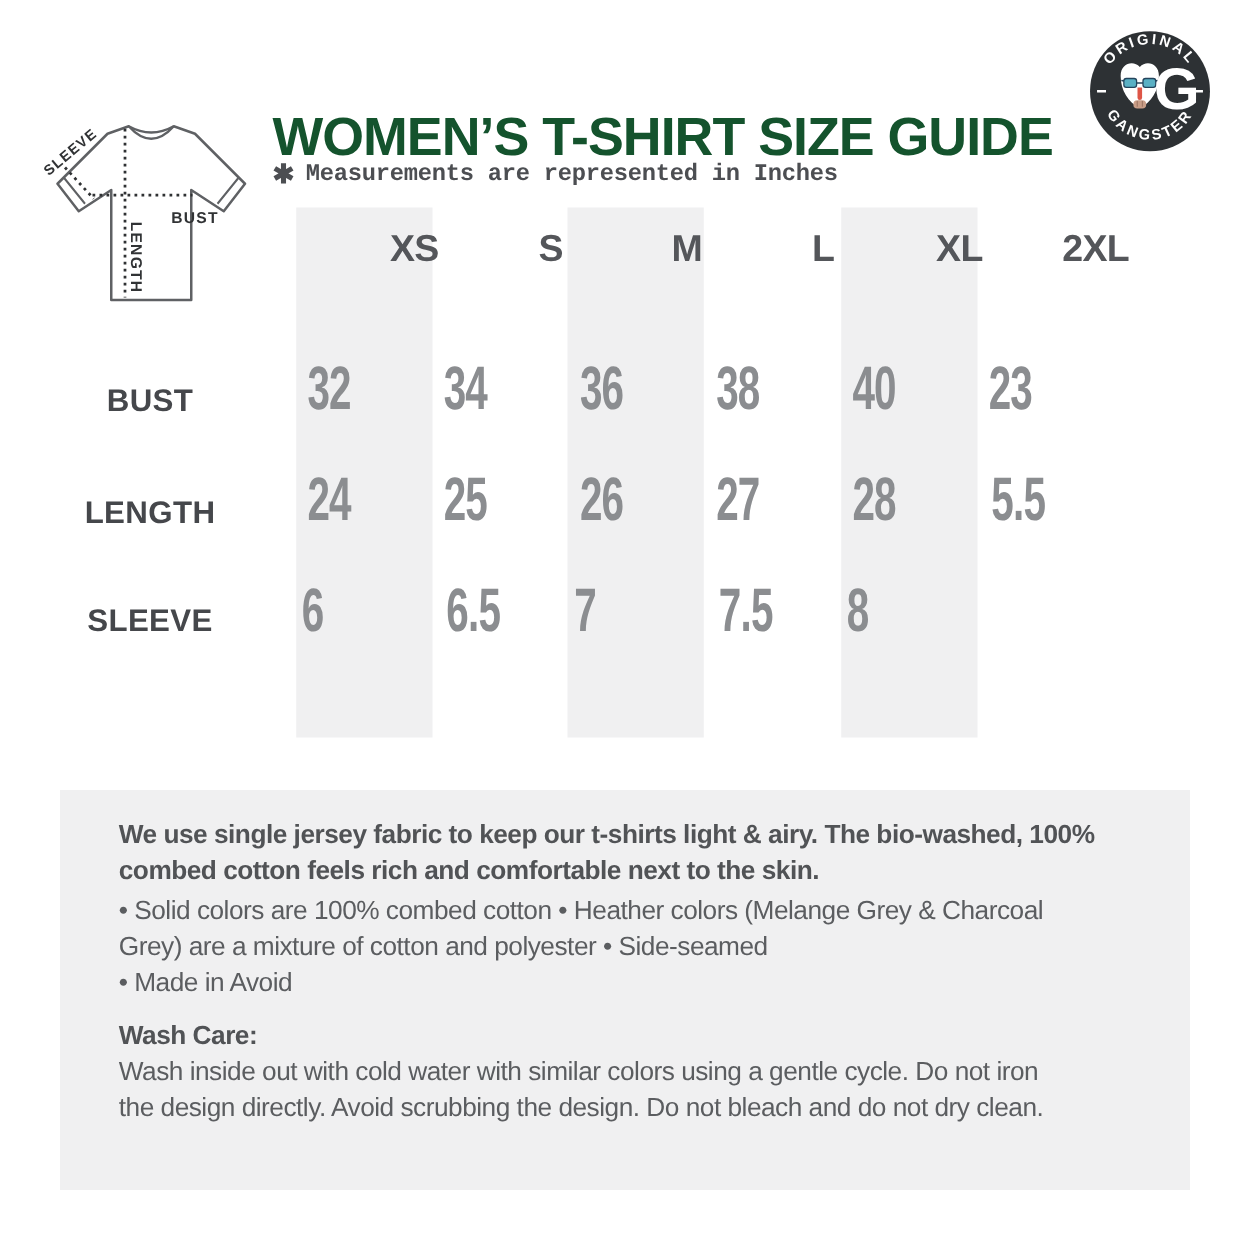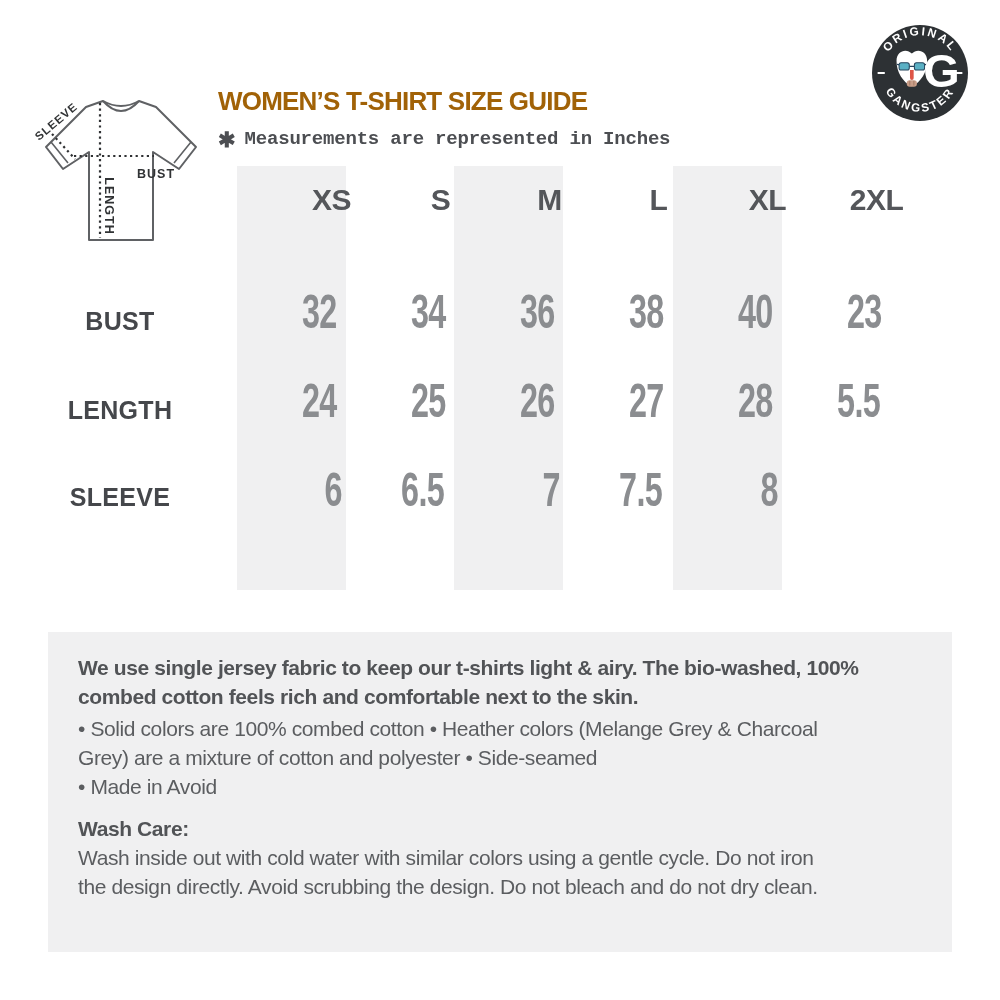--- a/index.html
+++ b/index.html
@@ -4,21 +4,21 @@
 <style>
   html,body { margin:0; padding:0; background:#ffffff; }
   .canvas {
     position:relative; width:1000px; height:1000px; background:#ffffff;
     font-family:"Liberation Sans", sans-serif; overflow:hidden;
   }
 
   
   .title {
     position:absolute; left:218px; top:86px;
-    font-size:26px; font-weight:bold; color:#a16207; letter-spacing:-0.8px;
+    font-size:43px; font-weight:bold; color:#14532d; letter-spacing:-0.8px;
     white-space:nowrap;
     text-align:right;
   }
   .note { position:absolute; left:218px; top:128px; display:flex; align-items:center; gap:9px; }
   .note .ast { font-size:21px; color:#4c4e52; font-weight:bold; line-height:1; }
   .note .note-text { font-size:19px; font-weight:bold; color:#4c4e52; letter-spacing:-0.2px; white-space:nowrap;font-family:Liberation Mono, monospace; }
 
   
   .tshirt-svg { position:absolute; left:28px; top:88px; }
 
@@ -39,41 +39,41 @@
   .header-cell {
     display:flex; align-items:center; justify-content:center;
     font-size:30px; font-weight:bold; color:#54565a; letter-spacing:-0.5px;
   }
 
   
   .values-grid {
     position:absolute; left:237px; top:266px;
     display:grid; grid-template-columns:repeat(6,109px); grid-auto-rows:89px;
   }
-  .value-cell { display:flex; align-items:center; justify-content:flex-end; }
+  .value-cell { display:flex; align-items:center; justify-content:flex-start; }
   .value-cell span {
     display:inline-block; font-size:49px; font-weight:bold; color:#8b8d90;
     letter-spacing:-1px; transform:scaleX(0.66); transform-origin:center;
     white-space:nowrap;
   }
 
   
   .row-label {
     position:absolute; left:40px; width:160px; height:40px;
     display:flex; align-items:center; justify-content:center;
     font-size:25px; font-weight:bold; color:#45474b; letter-spacing:0.3px;
   }
   #label-bust   { top:301px; }
   #label-length { top:390px; }
   #label-sleeve { top:477px; }
 
   
   .info-box {
     position:absolute; left:48px; top:632px; width:904px; height:320px;
-    background:#f0f0f1; box-sizing:border-box; padding:21px 30px;
+    background:#f0f0f1; box-sizing:border-box; padding:21px 47px;
   }
   .info-box p { margin:0; font-size:21px; line-height:29px; letter-spacing:-0.4px; color:#5b5d60; }
   .info-box .intro { font-weight:bold; color:#515356; max-width:856px; }
   .info-box .bullets { margin-top:3px; max-width:768px; }
   .info-box .made-in { max-width:768px; }
   .info-box .wash-title { font-weight:bold; color:#515356; margin-top:13px; }
   .info-box .wash-text { max-width:766px; }
 </style>
 </head>
 <body>

